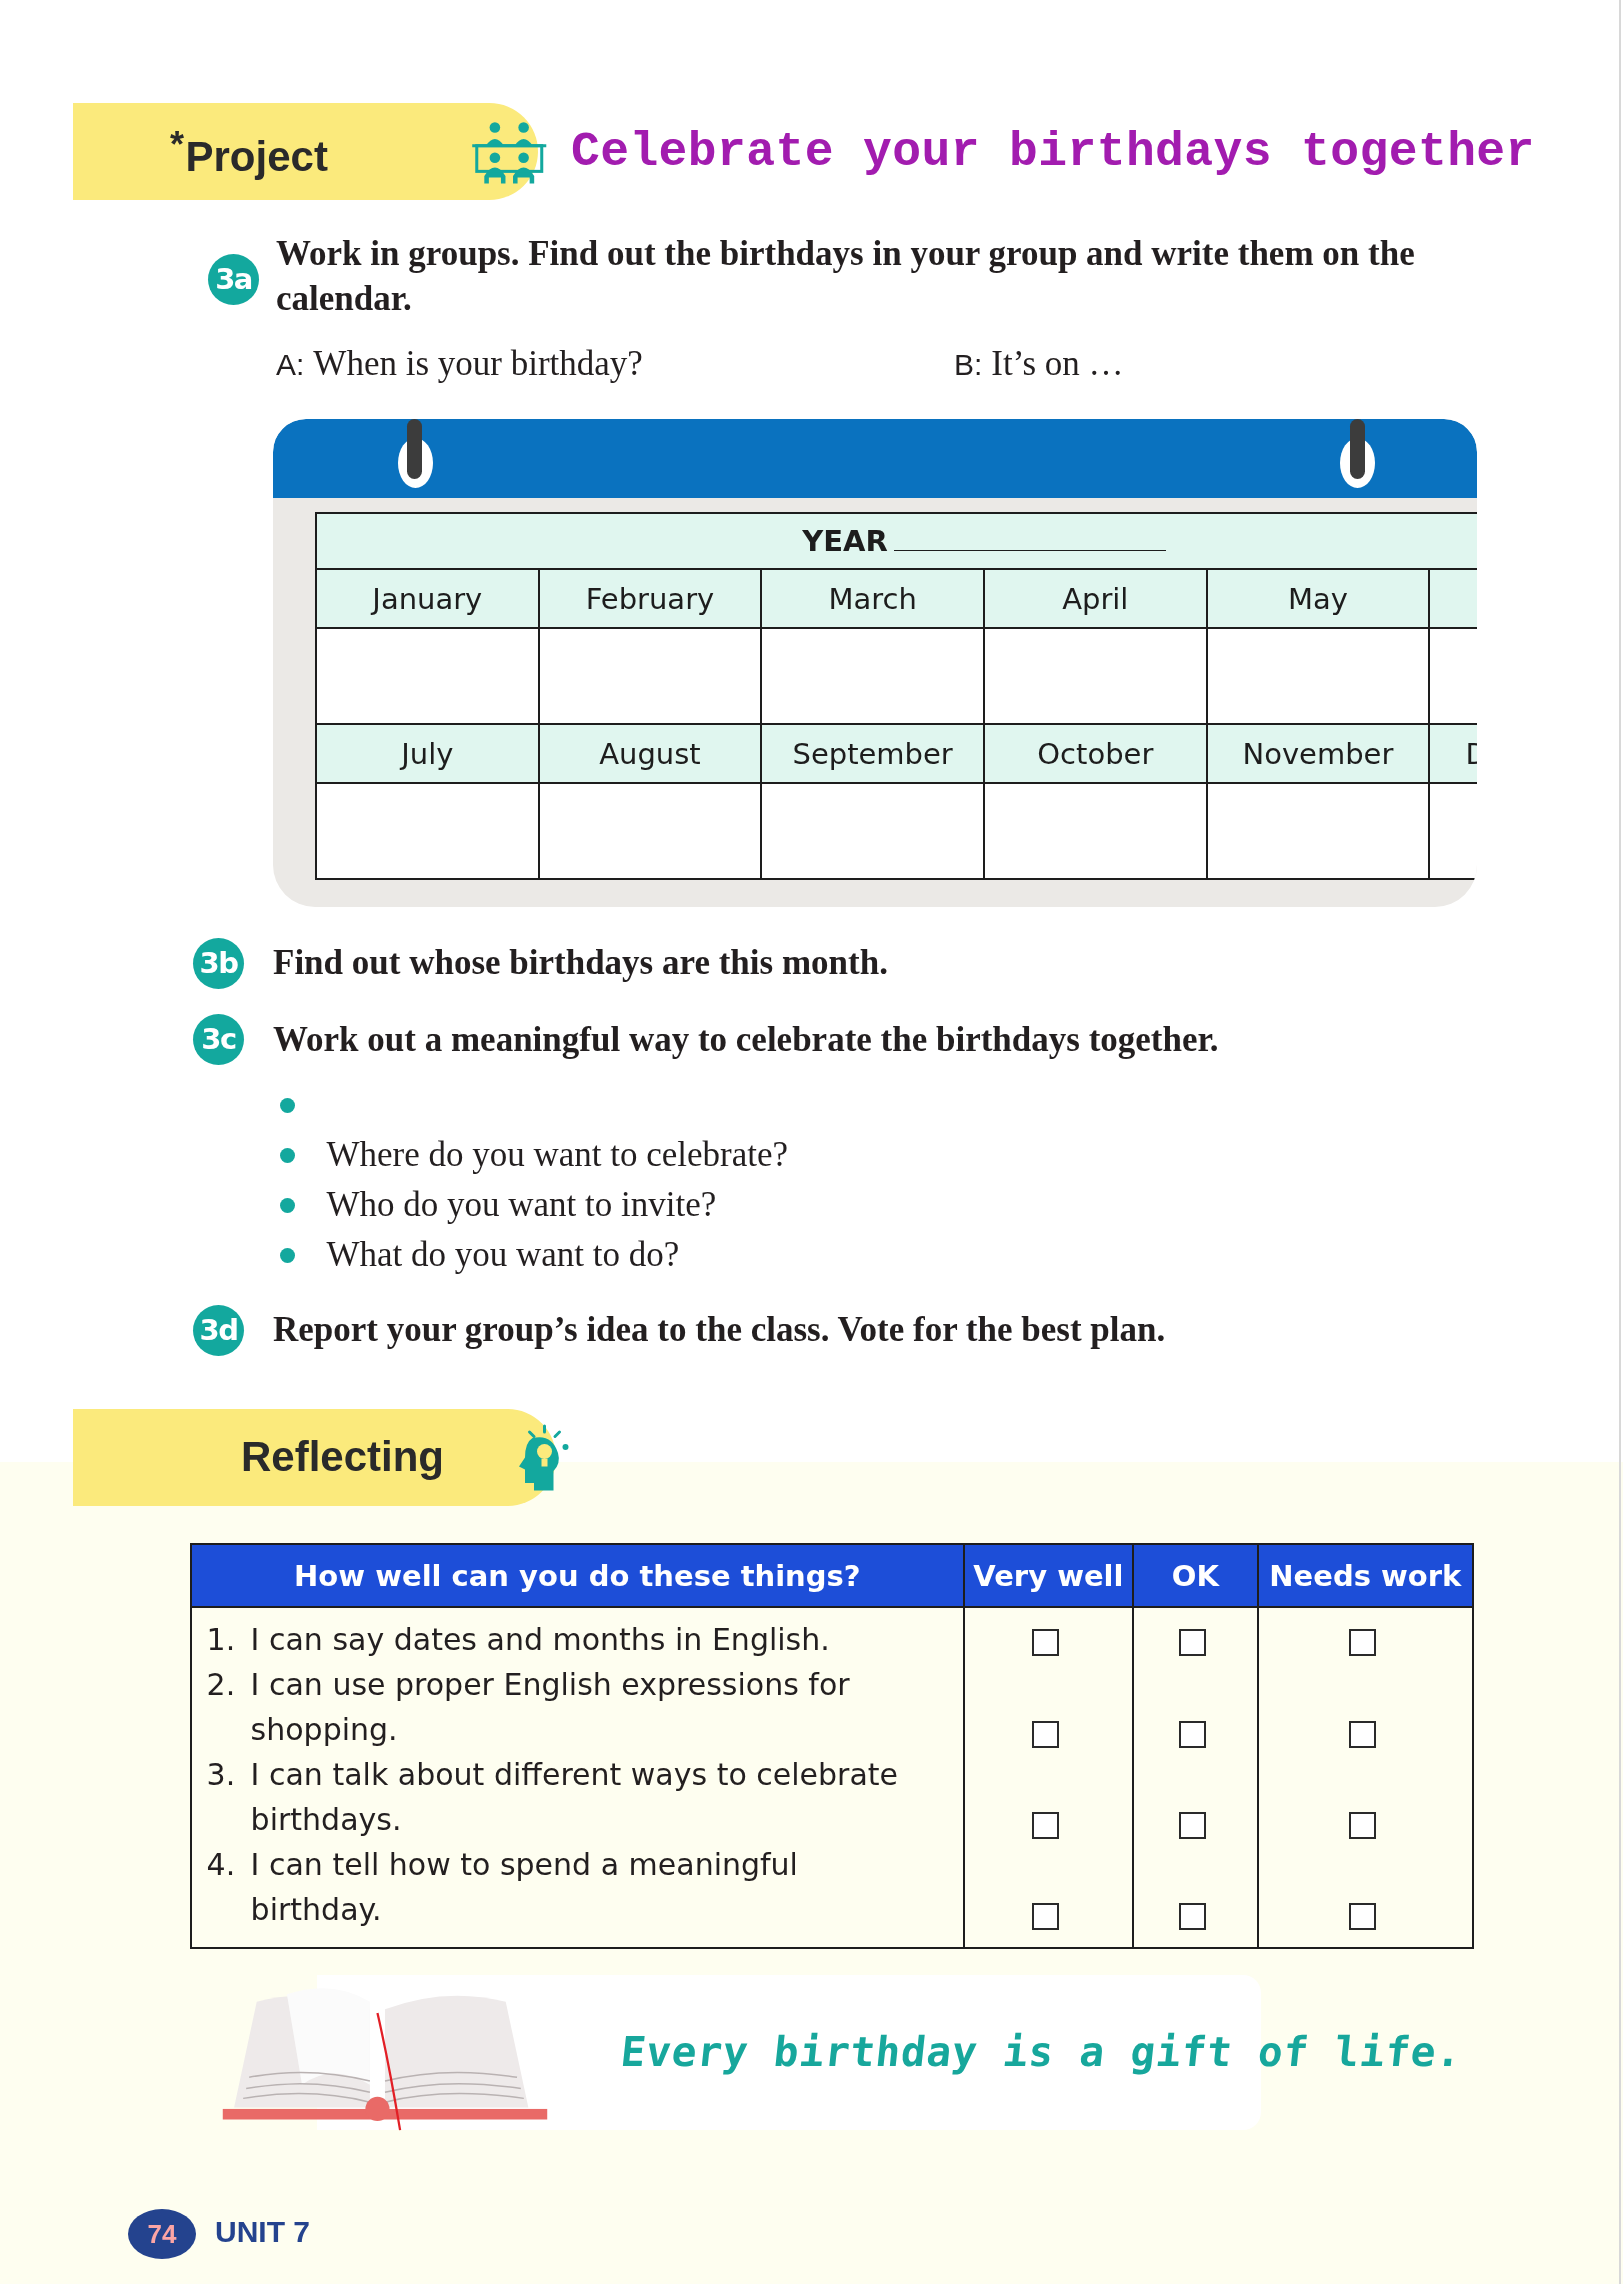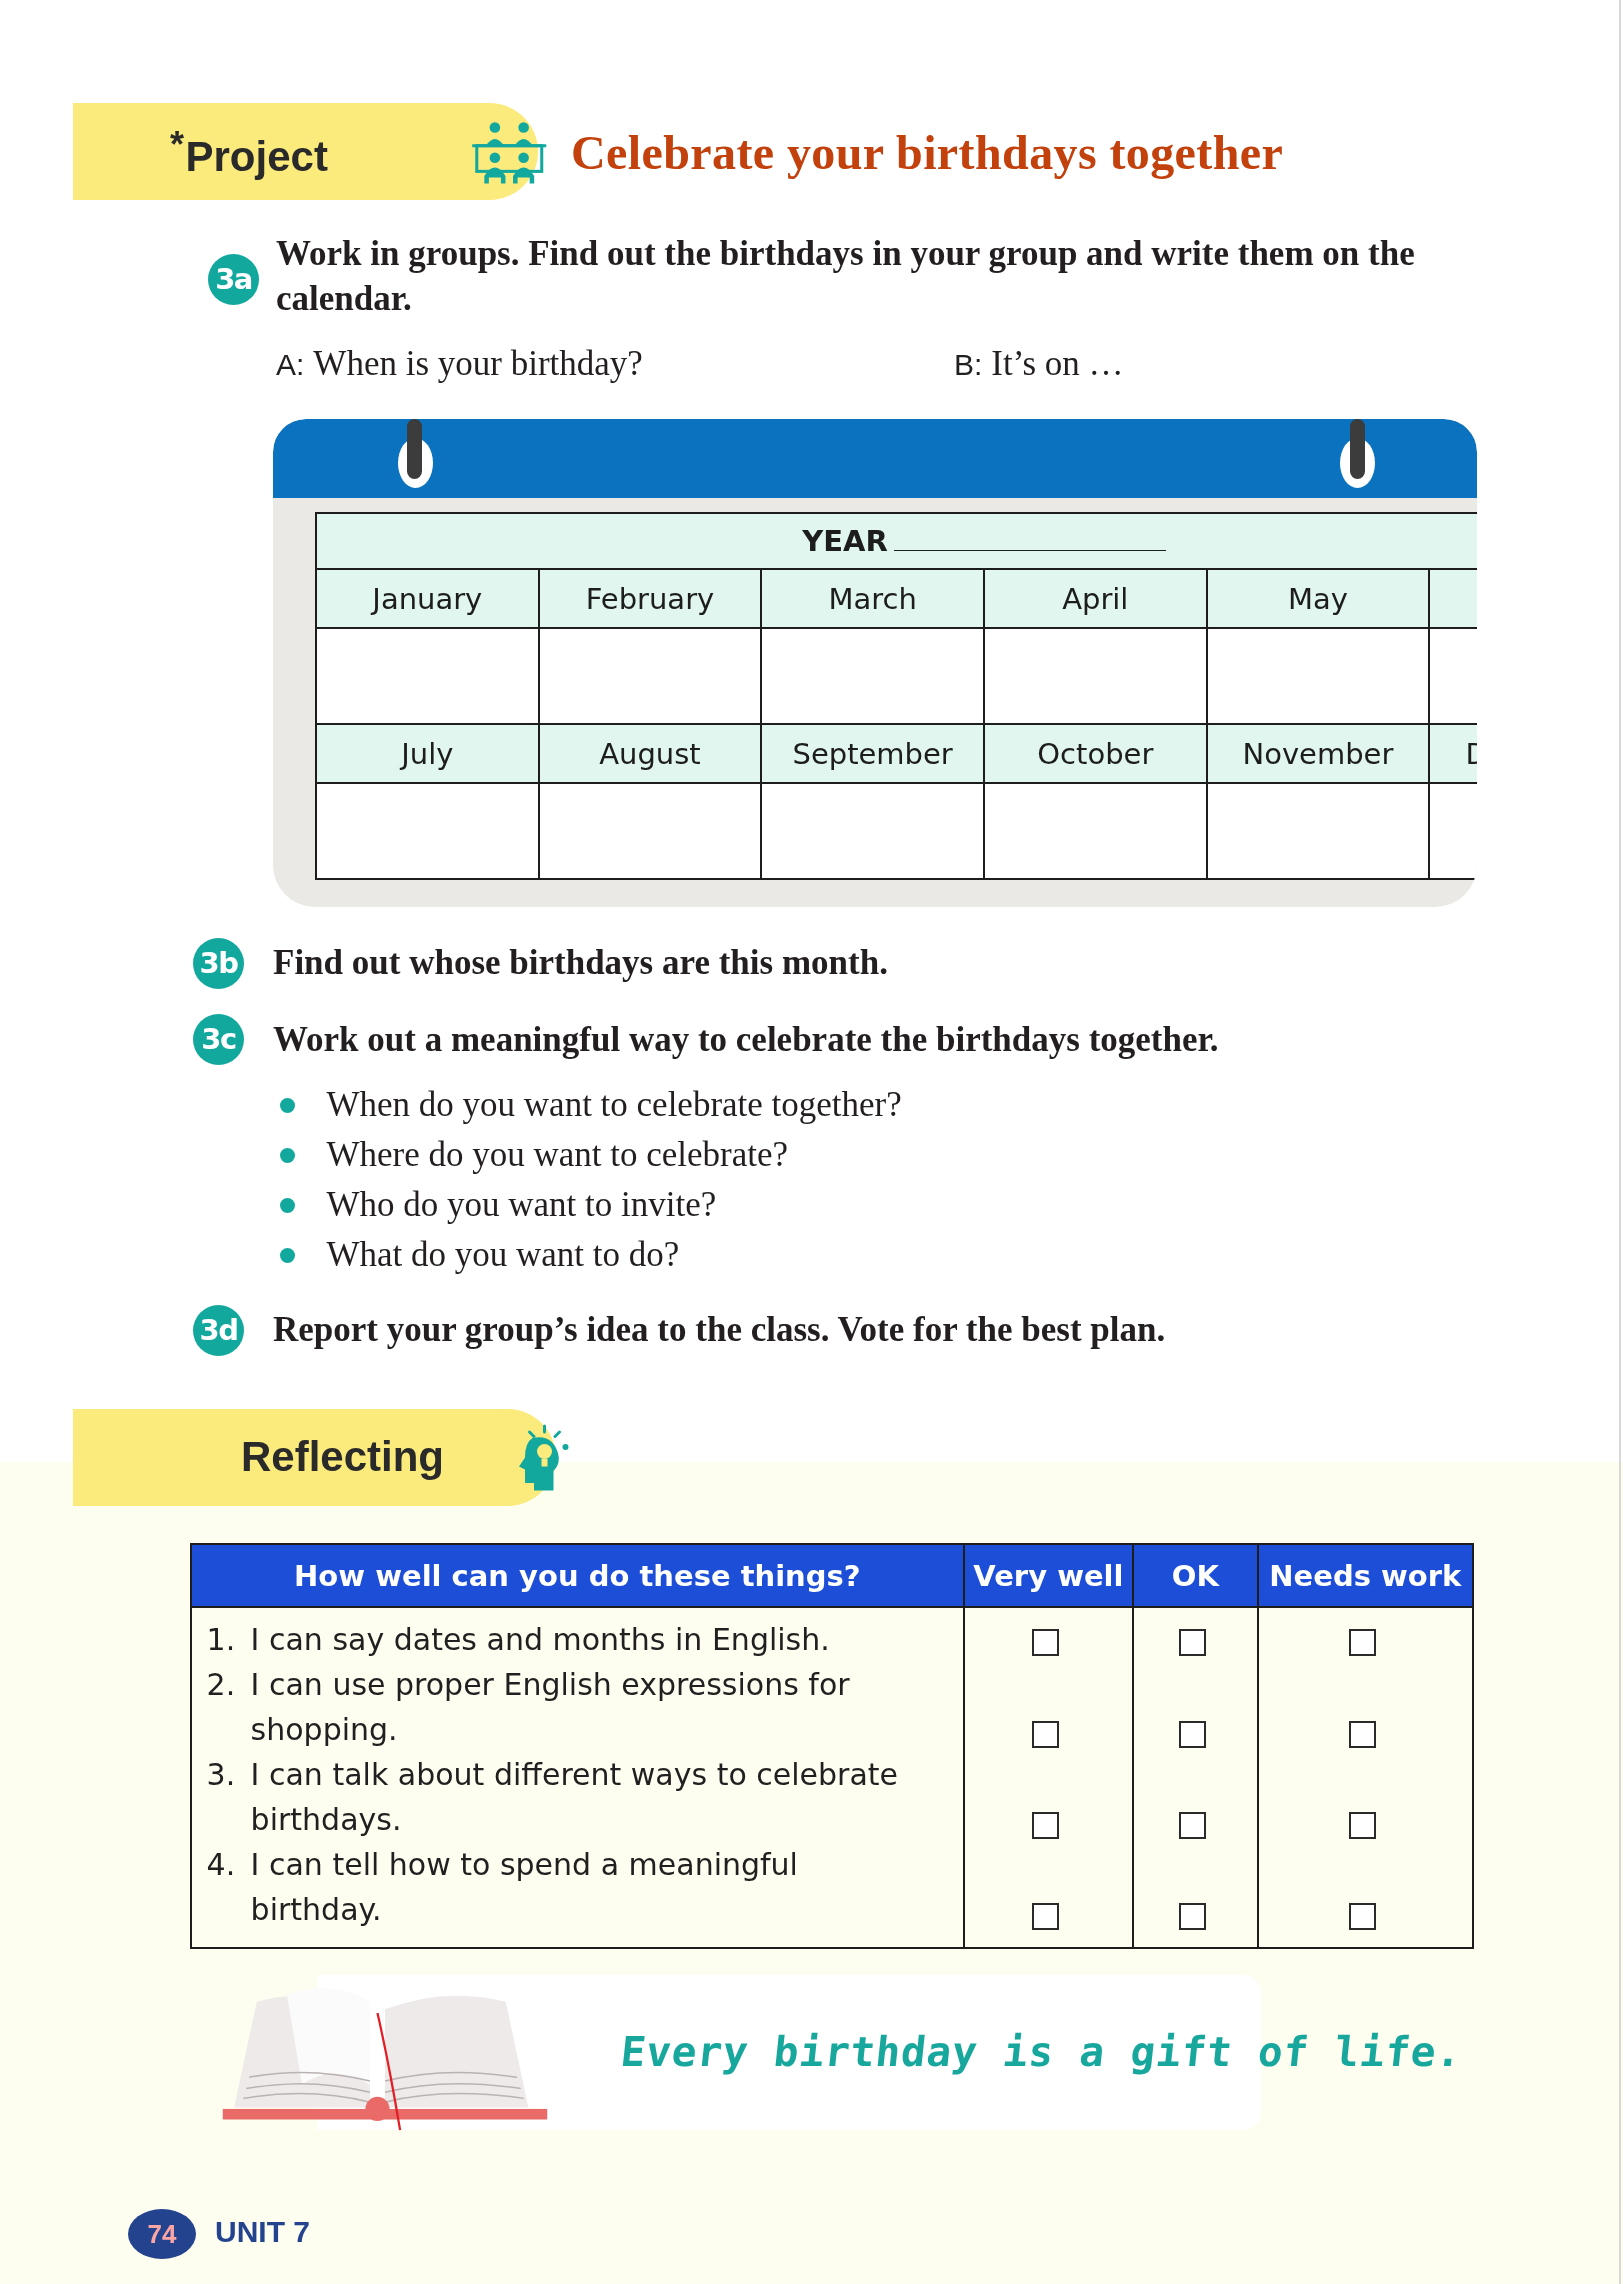--- a/index.html
+++ b/index.html
@@ -31,22 +31,22 @@
   }
   .banner-project .banner-label { position:absolute; left:97px; top:21px; }
   .banner-project .asterisk { font-size:36px; vertical-align:13.6px; margin-right:1.5px; }
   .banner-reflect .banner-label { position:absolute; left:132px; top:24px;margin-left:36px; }
   .banner-icon { position:absolute; }
   .banner-project .banner-icon { left:390px; top:16.6px; width:91px; height:68px; }
   .banner-reflect .banner-icon { left:437px; top:15px; width:60px; height:73px; }
 
   .page-title {
     position:absolute; left:571px; top:125px;
-    font-family:Liberation Serif, serif; font-weight:bold;
-    font-size:48px; color:#c2410c; letter-spacing:0.4px;
+    font-family:Liberation Mono, monospace; font-weight:bold;
+    font-size:48px; color:#a21caf; letter-spacing:0.4px;
   }
 
   
   .step-badge {
     position:absolute; width:51px; height:51px; border-radius:50%;
     background:#13a89e; color:#fff;
     font-family:"DejaVu Sans", sans-serif; font-weight:bold;
     font-size:29px; line-height:50px; text-align:center; letter-spacing:-1.5px;
   }
   .step-text {
@@ -236,21 +236,20 @@
 
 <div class="step-badge" style="left:193px;top:938px;">3b</div>
 <div class="step-text" style="left:273px;top:940px;">Find out whose birthdays are this month.</div>
 
 <div class="step-badge" style="left:193px;top:1014px;">3c</div>
 <div class="step-text" style="left:273px;top:1017px;">Work out a meaningful way to celebrate the birthdays together.</div>
 
 <div class="bullet-list">
   <div class="bullet-item">
       <span class="bullet-dot"></span>
-      <span class="bullet-text">When do you want to celebrate together?</span>
     </div>
   <div class="bullet-item">
       <span class="bullet-dot"></span>
       <span class="bullet-text">Where do you want to celebrate?</span>
     </div>
   <div class="bullet-item">
       <span class="bullet-dot"></span>
       <span class="bullet-text">Who do you want to invite?</span>
     </div>
   <div class="bullet-item">

